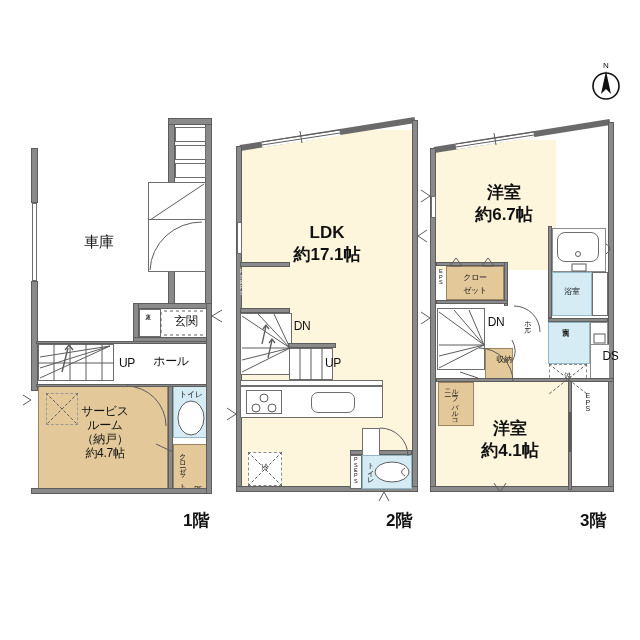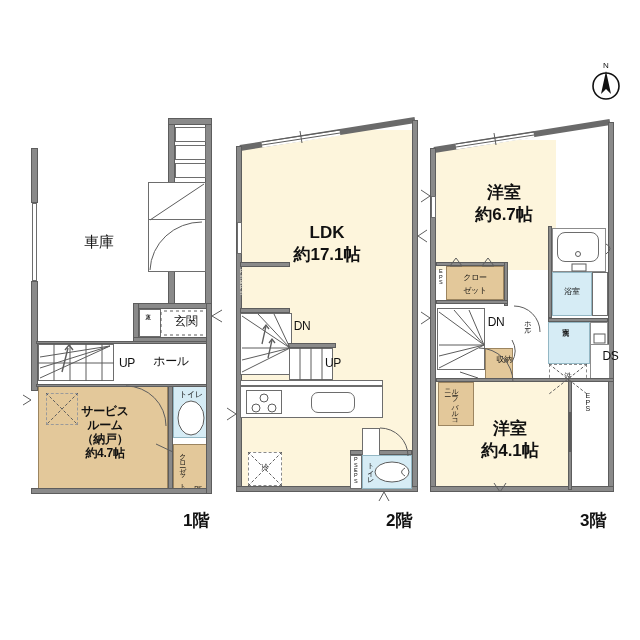--- a/index.html
+++ b/index.html
@@ -127,21 +127,21 @@
     <div class="label sm" style="left:166px; top:315px; width:40px;">玄関</div>
 
     <div class="room-white" style="left:38px; top:343px; width:174px; height:42px; border:none;"></div>
     <div class="wall" style="left:36px; top:341px; width:176px; height:3px;"></div>
 
     <div class="thinwall" style="left:38px; top:344px; width:76px; height:37px;"></div>
     <div class="label sm" style="left:116px; top:357px; width:22px;">UP</div>
     <div class="label sm" style="left:147px; top:355px; width:48px;">ホール</div>
 
     <div class="room-beige" style="left:38px; top:386px; width:130px; height:105px;"></div>
-    <div class="label sm" style="left:69px; top:404px; width:72px; line-height:14px;font-weight:bold;">サービス
+    <div class="label sm" style="left:69px; top:404px; width:72px; line-height:14px;">サービス
 ルーム
 （納戸）
 約4.7帖</div>
 
     <div class="thinwall" style="left:46px; top:393px; width:32px; height:32px; background:transparent; border:1px dashed #9a9a9a;"></div>
 
     <div class="wall" style="left:168px; top:384px; width:5px; height:108px;"></div>
 
     <div class="room-blue" style="left:173px; top:384px; width:36px; height:54px;"></div>
     <div class="label xs" style="left:173px; top:391px; width:36px;">トイレ</div>

